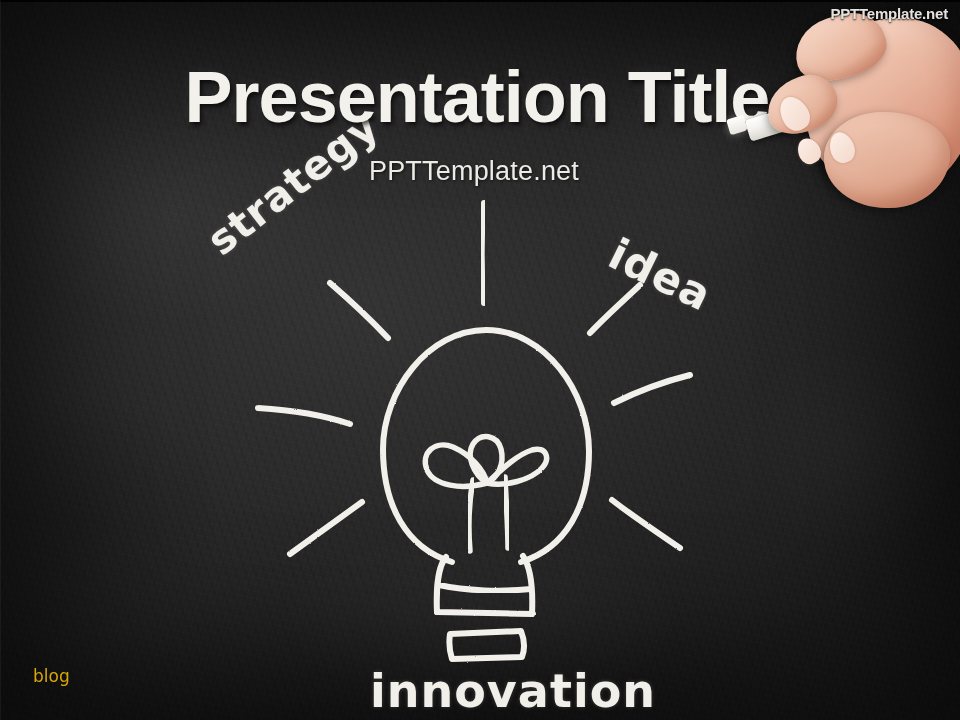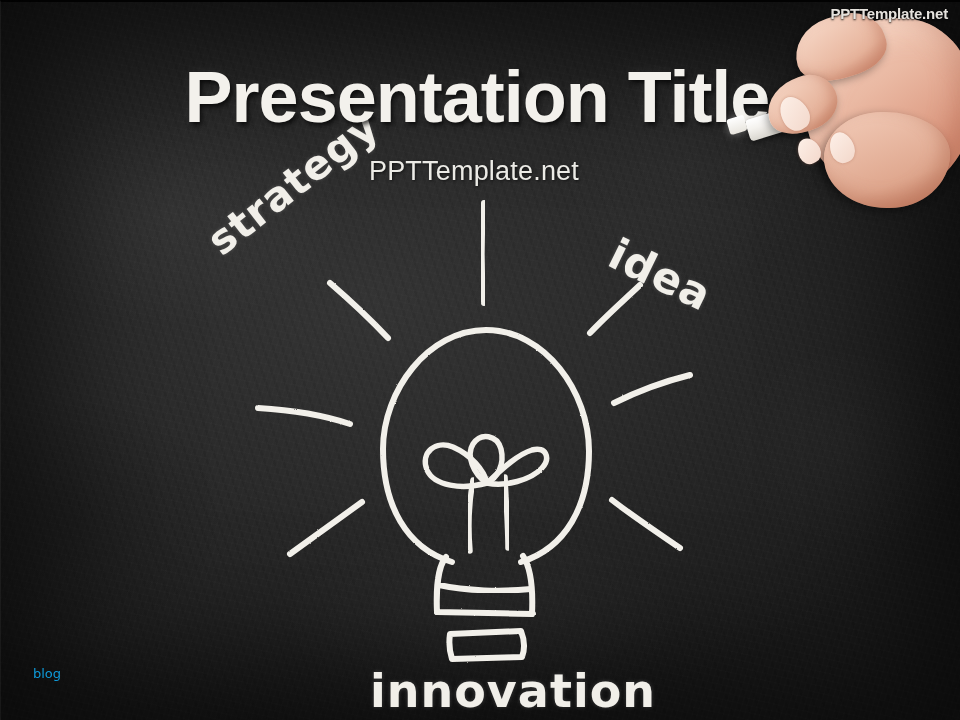--- a/index.html
+++ b/index.html
@@ -87,22 +87,22 @@
     font-weight: bold;
     color: #e6e3de;
     letter-spacing: -.2px;
     text-shadow: 0 1px 2px rgba(0,0,0,.9);
     z-index: 40;
   }
   #blog {
     position: absolute;
     left: 33px;
     top: 666px;
-    font-size: 13px;
-    color: #0ea5e9;
+    font-size: 17px;
+    color: #eab308;
     opacity: .92;
     font-family: "DejaVu Sans", sans-serif;
   }
 
   
   .chalkword {
     position: absolute;
     color: #f1efe9;
     font-family: "DejaVu Sans", sans-serif;
     font-weight: 600;

